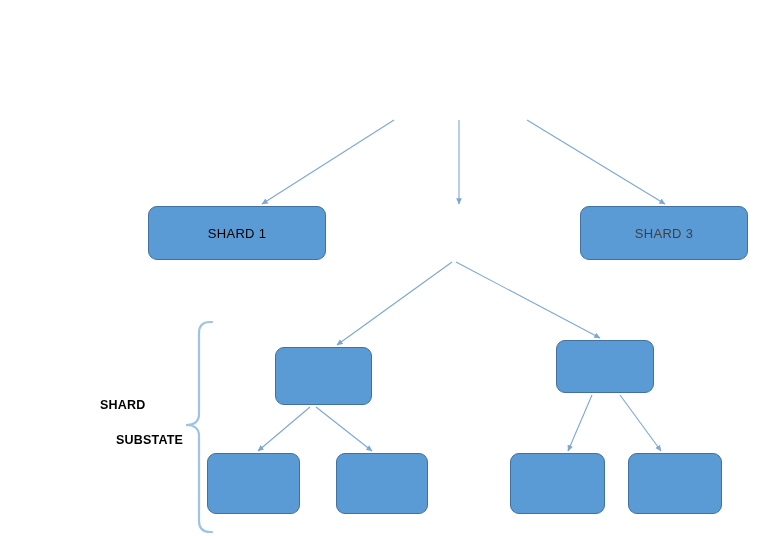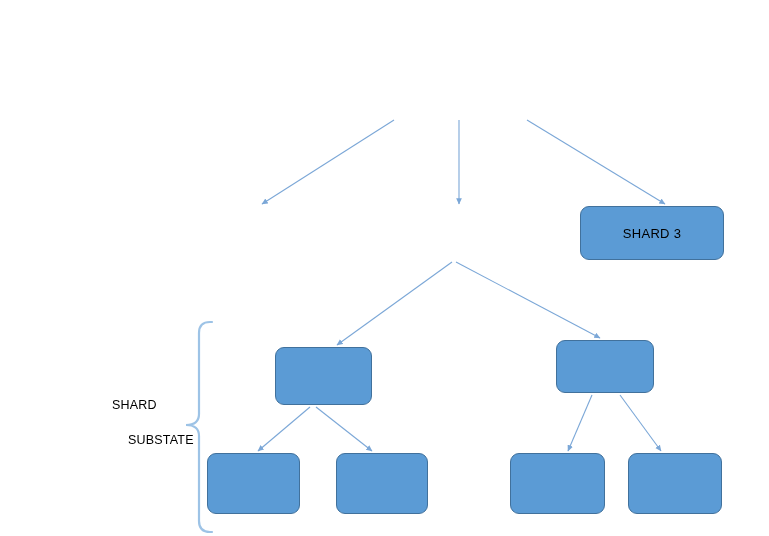--- a/index.html
+++ b/index.html
@@ -39,27 +39,26 @@
     font-size: 13px;
     letter-spacing: 0.3px;
     white-space: nowrap;
     z-index: 2;
   }
   .node.blank {
     font-size: 0;
   }
   .side-label {
     position: absolute;
-    font-weight: normal;
+    font-weight: bold;
     font-size: 12.5px;
     color: #000000;
     letter-spacing: 0.2px;
     white-space: nowrap;
     z-index: 2;
-    margin-left: 12px;
   }
 </style>
 </head>
 <body>
 
 <div id="canvas" style="background: rgb(255, 255, 255);">
 
   <svg id="edge-layer" viewBox="0 0 769 536" width="769" height="536" xmlns="http://www.w3.org/2000/svg">
     <defs>
       <marker id="arrowhead" markerWidth="7" markerHeight="7" refX="5.2" refY="2.6" orient="auto" markerUnits="strokeWidth">
@@ -76,23 +75,24 @@
         <line x1="316" y1="407" x2="372" y2="451" stroke="#7BA7D7" stroke-width="1.1" marker-end="url(#arrowhead)"></line>
         <line x1="592" y1="395" x2="568" y2="451" stroke="#7BA7D7" stroke-width="1.1" marker-end="url(#arrowhead)"></line>
         <line x1="620" y1="395" x2="661" y2="451" stroke="#7BA7D7" stroke-width="1.1" marker-end="url(#arrowhead)"></line>
       </g>
     <g id="brace-group">
         <path d="M 212 322 L 210 322 Q 199 322 199 333 L 199 414 Q 199 425 186 425 Q 199 425 199 436 L 199 521 Q 199 532 210 532 L 212 532" fill="none" stroke="#9DC3E6" stroke-width="2.2" stroke-linecap="round"></path>
       </g>
   </svg>
 
 
+  <div class="node" style="left: 148px; top: 206px; width: 178px; height: 54px; background: rgb(91, 155, 213); border-color: rgb(65, 113, 156); color: rgb(0, 0, 0);">SHARD 1</div>
 
 
-  <div class="node" style="left: 580px; top: 206px; width: 144px; height: 54px; background: rgb(91, 155, 213); border-color: rgb(65, 113, 156); color: #000000;">SHARD 3</div>
+  <div class="node" style="left: 580px; top: 206px; width: 168px; height: 54px; background: rgb(91, 155, 213); border-color: rgb(65, 113, 156); color: #404040;">SHARD 3</div>
 
   <div class="node blank" style="left: 275px; top: 347px; width: 97px; height: 58px; background: rgb(91, 155, 213); border-color: rgb(65, 113, 156); color: rgb(0, 0, 0);"></div>
 
   <div class="node blank" style="left: 556px; top: 340px; width: 98px; height: 53px; background: rgb(91, 155, 213); border-color: rgb(65, 113, 156); color: rgb(0, 0, 0);"></div>
 
   <div class="node blank" style="left: 207px; top: 453px; width: 93px; height: 61px; background: rgb(91, 155, 213); border-color: rgb(65, 113, 156); color: rgb(0, 0, 0);"></div>
 
   <div class="node blank" style="left: 336px; top: 453px; width: 92px; height: 61px; background: rgb(91, 155, 213); border-color: rgb(65, 113, 156); color: rgb(0, 0, 0);"></div>
 
   <div class="node blank" style="left: 510px; top: 453px; width: 95px; height: 61px; background: rgb(91, 155, 213); border-color: rgb(65, 113, 156); color: rgb(0, 0, 0);"></div>

